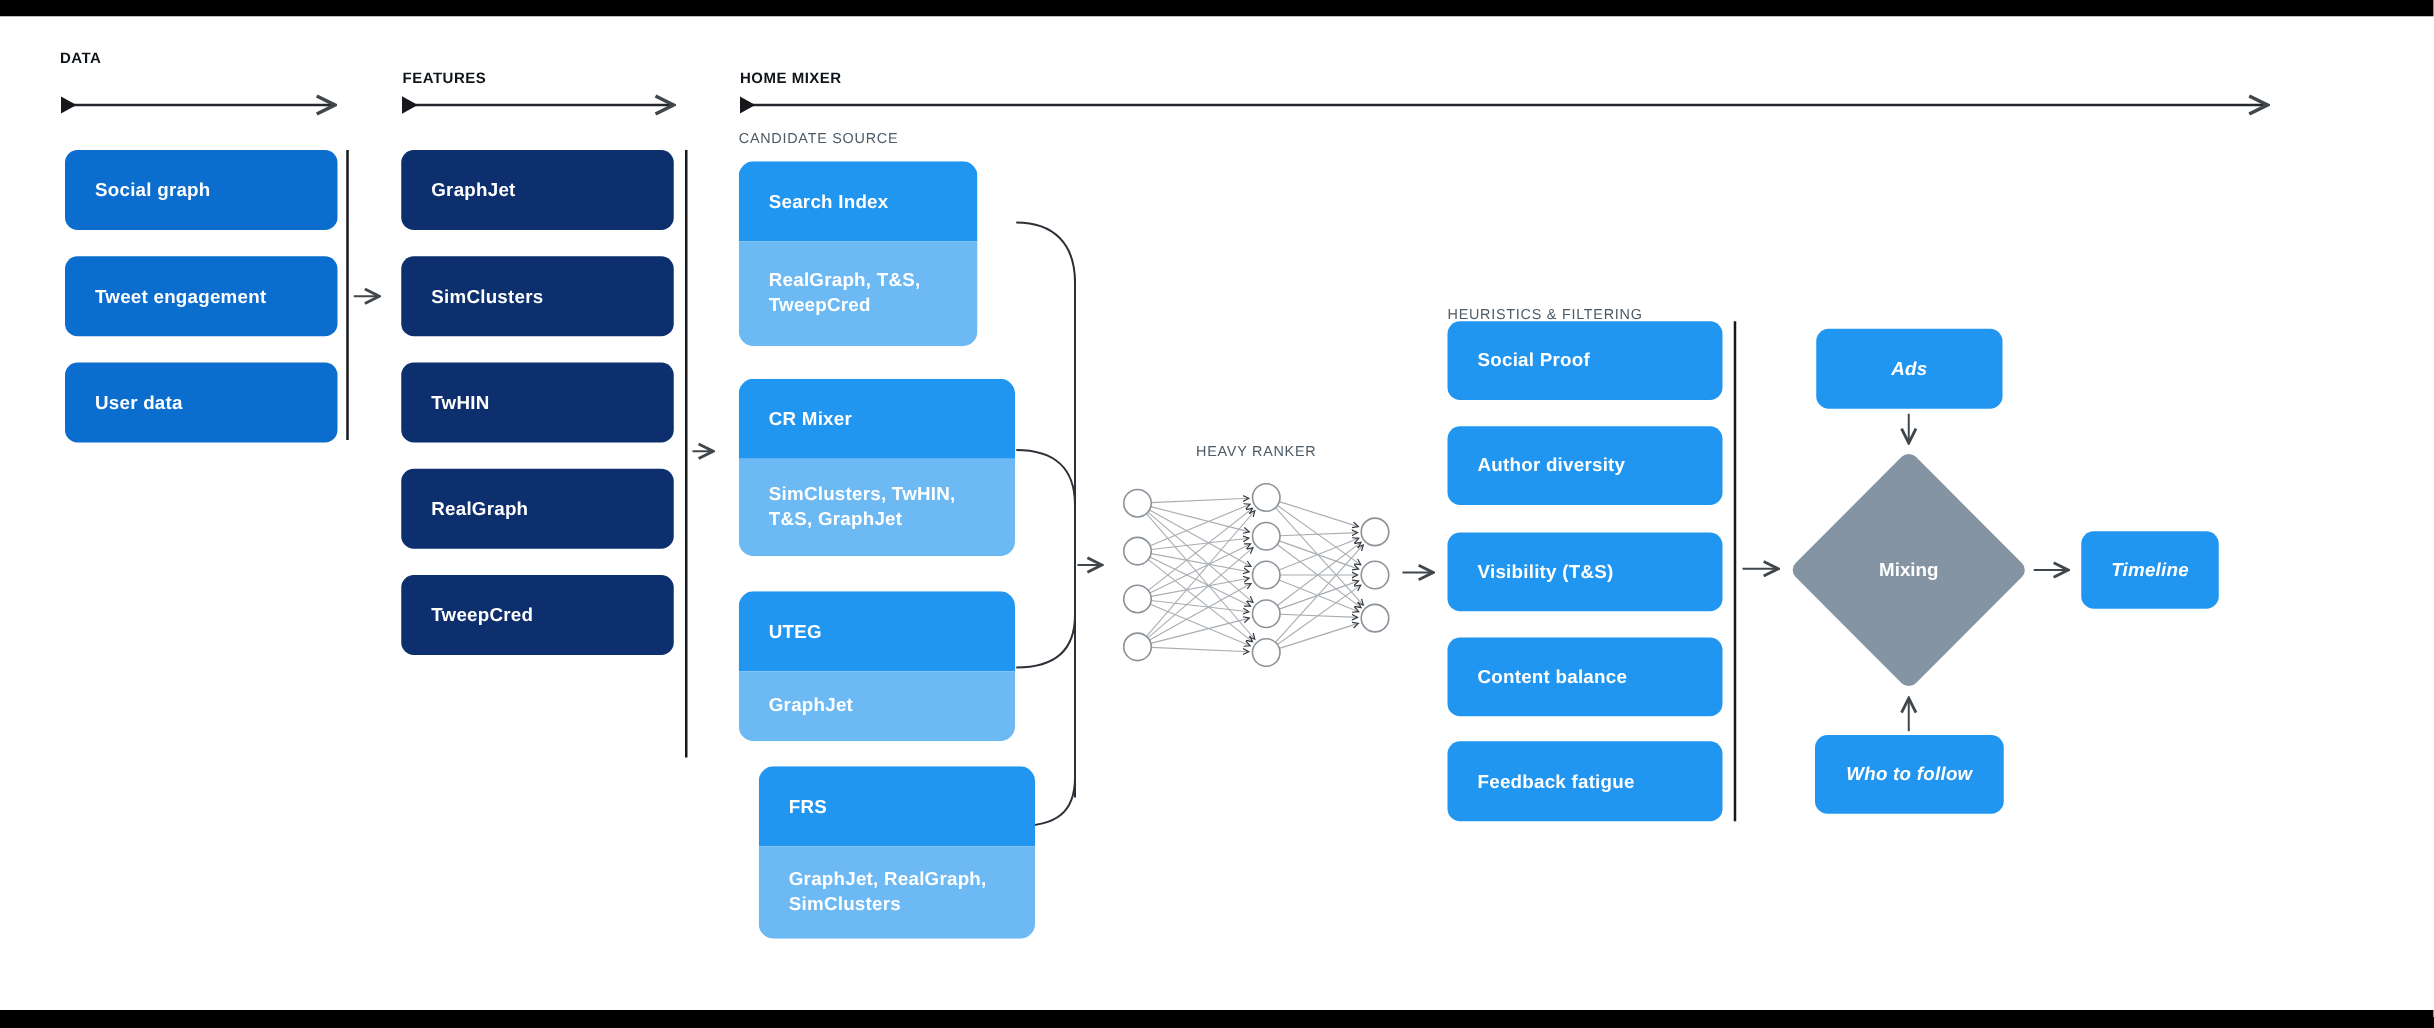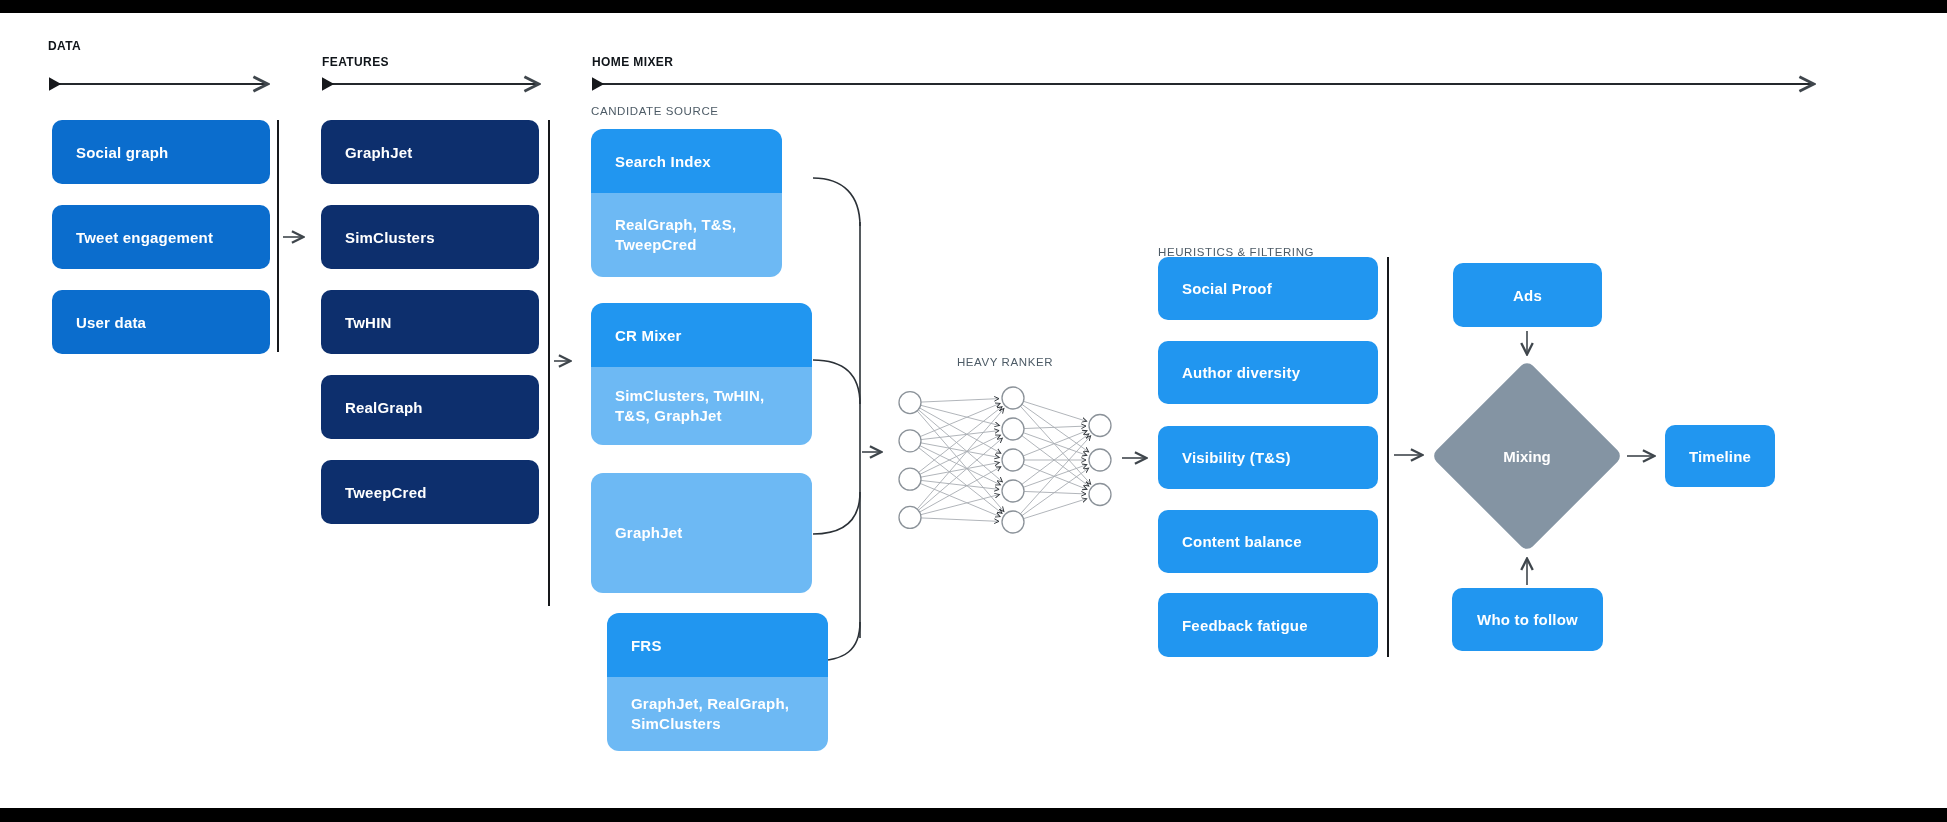--- a/index.html
+++ b/index.html
@@ -12,21 +12,21 @@
   .hline{stroke:#24282c;stroke-width:2;}
   .sep{stroke:#16181b;stroke-width:2;}
   .flow{stroke:#3f464c;stroke-width:1.6;fill:none;}
   .curve{stroke:#2b3137;stroke-width:1.6;fill:none;}
   .nn-edge{stroke:#a8adb2;stroke-width:0.9;}
   .nn-node{fill:#ffffff;stroke:#8b9299;stroke-width:1.3;}
   .hdr{position:absolute;font-size:12px;font-weight:bold;color:var(--header-text);letter-spacing:.4px;white-space:nowrap;}
   .subhdr{position:absolute;font-size:11.5px;color:var(--subheader-text);letter-spacing:.6px;white-space:nowrap;text-align:center;}
   .box{position:absolute;border-radius:10px;color:#fff;font-size:15px;font-weight:600;
        display:flex;align-items:center;padding:0 24px;box-sizing:border-box;letter-spacing:.2px;}
-  .box.centered{justify-content:center;padding:0;text-align:left;}
+  .box.centered{justify-content:center;padding:0;text-align:left;font-style:italic;}
   .data-box{background:var(--data-box);}
   .feature-box{background:var(--feature-box);}
   .blue-box{background:var(--bright-blue);}
   .cs-box{position:absolute;display:flex;flex-direction:column;border-radius:12px;overflow:hidden;
           color:#fff;font-size:15px;font-weight:600;letter-spacing:.2px;box-sizing:border-box;}
   .cs-title{height:64px;flex:0 0 64px;display:flex;align-items:center;padding:0 24px;background:var(--bright-blue);}
   .cs-sub{flex:1;display:flex;align-items:center;padding:0 24px;background:var(--light-blue);line-height:20px;}
   #diamond{position:absolute;left:1459px;top:388px;width:136px;height:136px;background:var(--diamond-gray);
            transform:rotate(45deg);border-radius:8px;}
   #diamond-label{position:absolute;left:1459px;top:388px;width:136px;height:136px;display:flex;
@@ -145,20 +145,21 @@
 
   <div class="cs-box" style="left:591px;top:129px;width:191px;height:148px;">
     <div class="cs-title">Search Index</div>
     <div class="cs-sub">RealGraph, T&amp;S, TweepCred</div>
   </div>
   <div class="cs-box" style="left:591px;top:303px;width:221px;height:142px;">
     <div class="cs-title">CR Mixer</div>
     <div class="cs-sub">SimClusters, TwHIN, T&amp;S, GraphJet</div>
   </div>
   <div class="cs-box" style="left:591px;top:473px;width:221px;height:120px;">
+    <div class="cs-title">UTEG</div>
     <div class="cs-sub">GraphJet</div>
   </div>
   <div class="cs-box" style="left:591px;top:613px;width:221px;height:138px;margin-left:16px;">
     <div class="cs-title">FRS</div>
     <div class="cs-sub">GraphJet, RealGraph, SimClusters</div>
   </div>
 
   <div class="subhdr" style="left:925px;top:356px;width:160px;text-align:center;">HEAVY RANKER</div>
 
   <div class="subhdr" style="left:1158px;top:246px;">HEURISTICS &amp; FILTERING</div>

